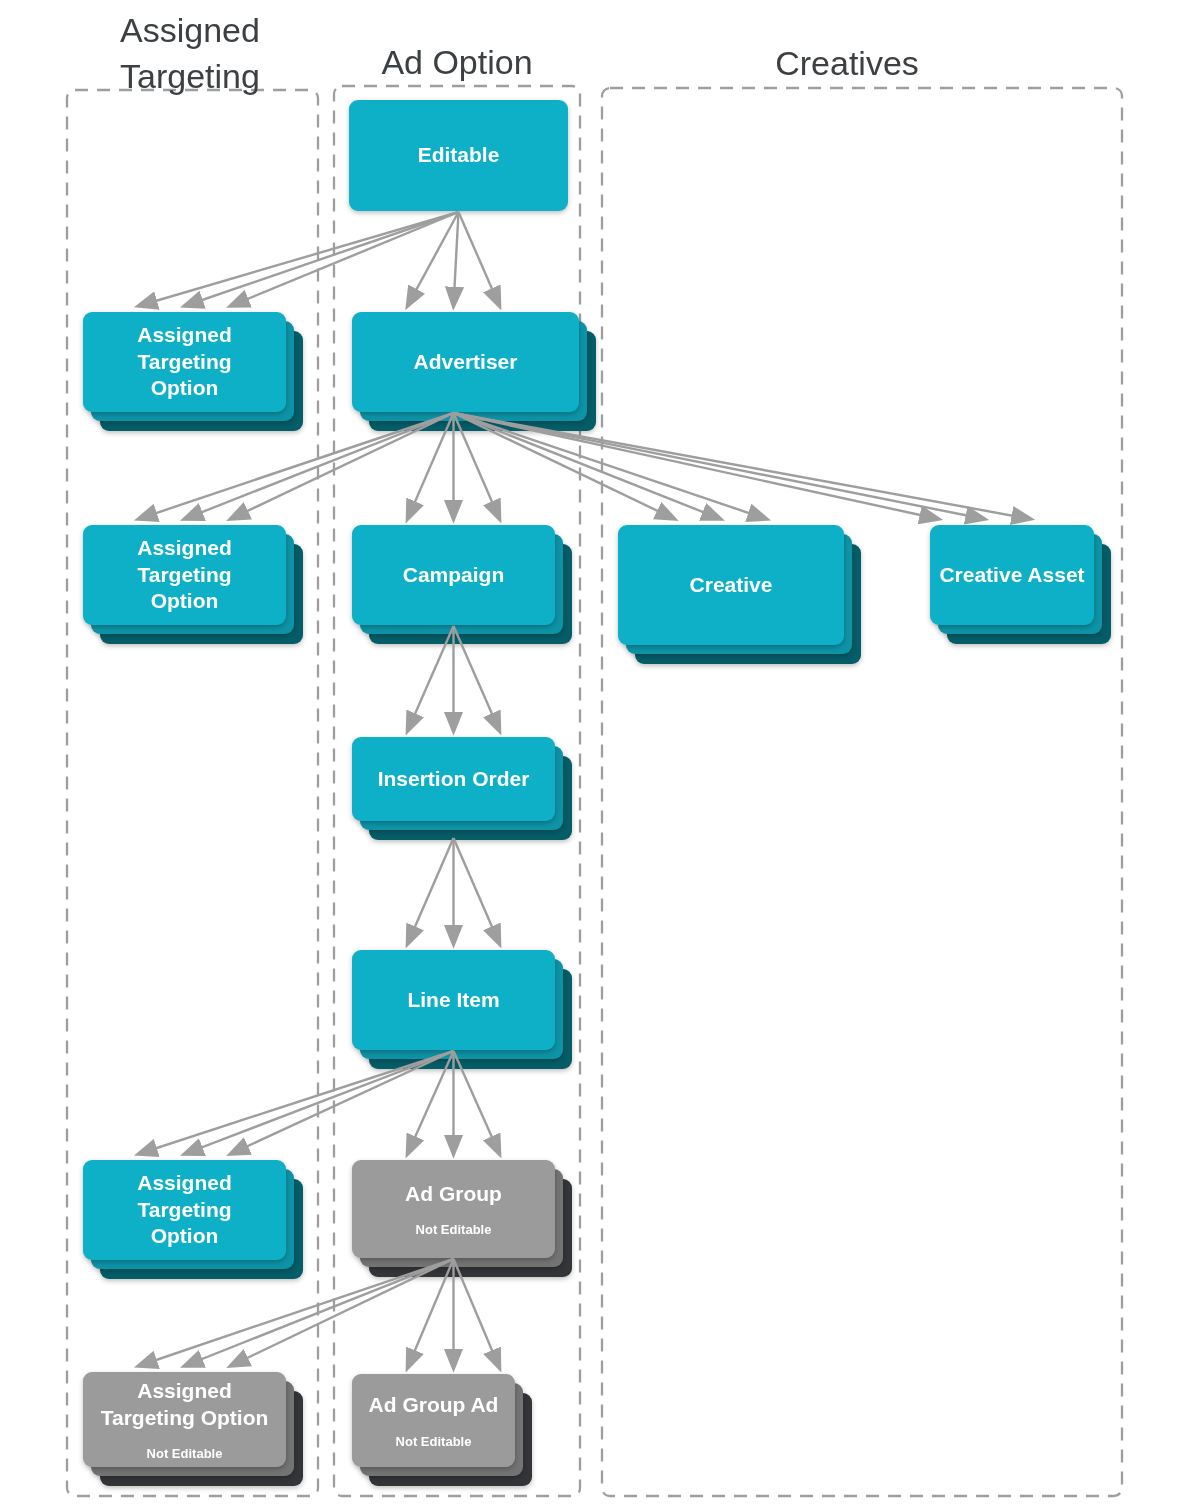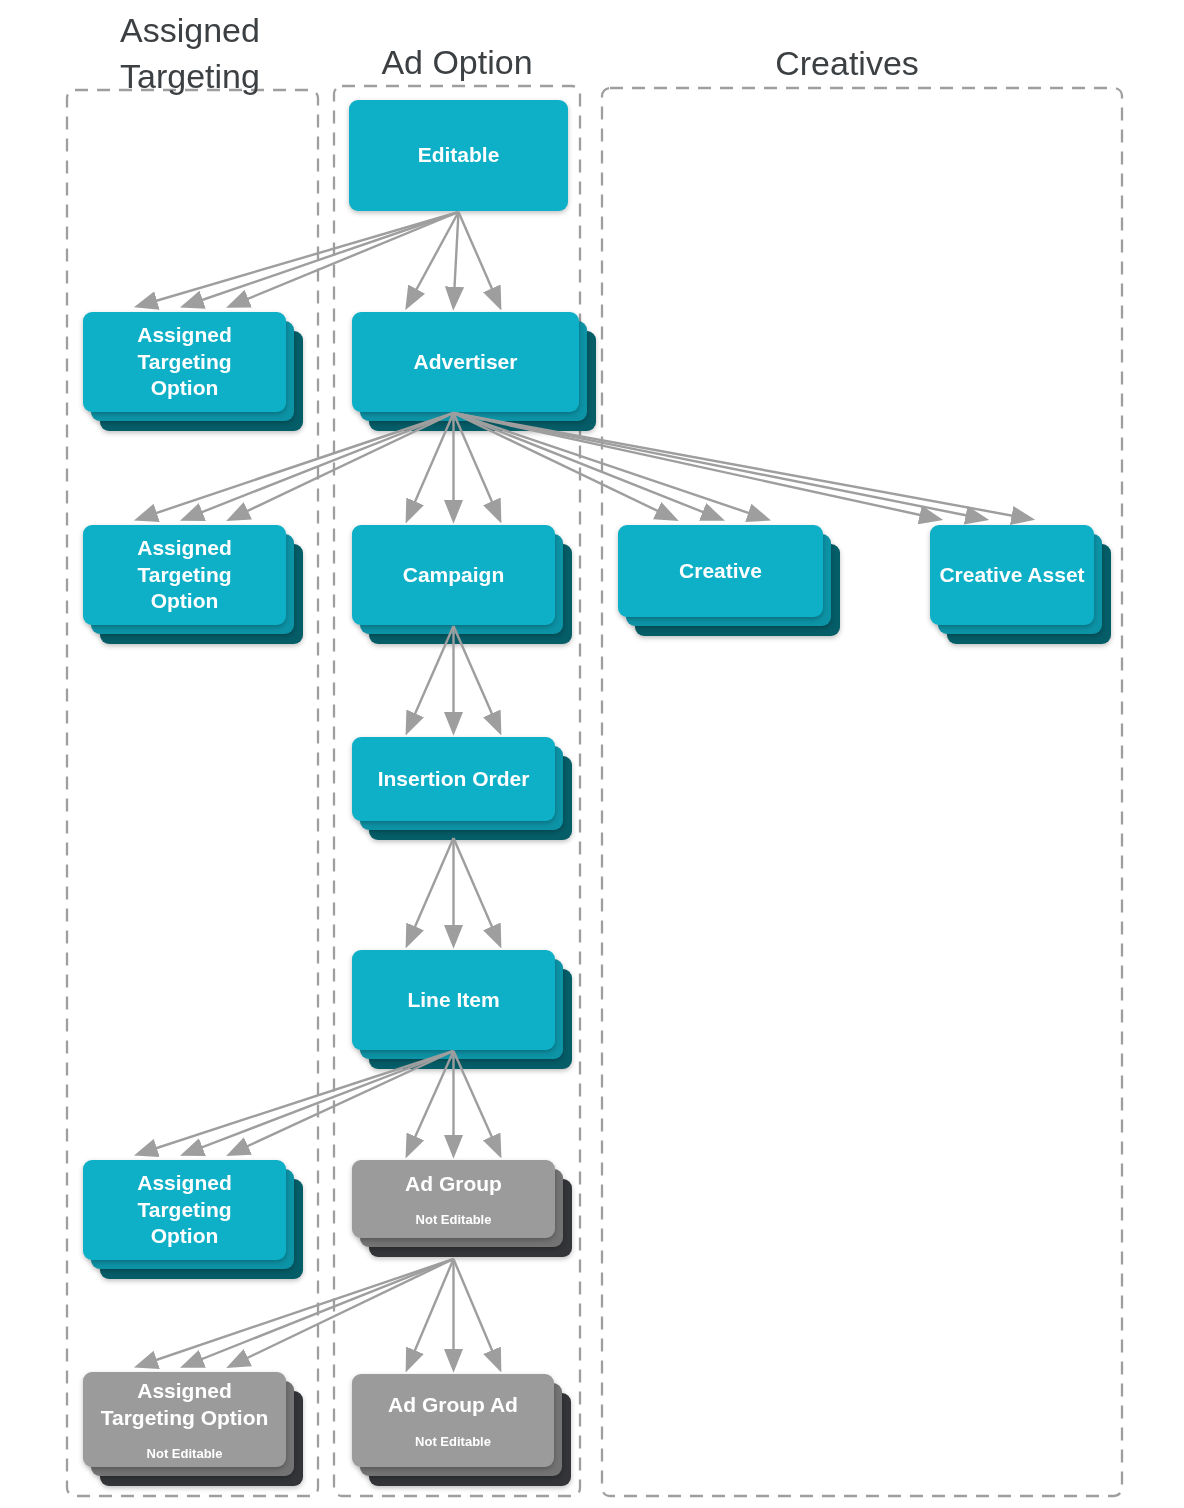--- a/index.html
+++ b/index.html
@@ -80,21 +80,21 @@
           <div class="label">Assigned Targeting Option</div>
         </div>
       </div>
       <div class="node editable" style="left: 352px; top: 525px; width: 203px; height: 100px; text-decoration: underline;">
         <div class="layer back"></div>
         <div class="layer mid"></div>
         <div class="layer front">
           <div class="label">Campaign</div>
         </div>
       </div>
-      <div class="node editable" style="left: 618px; top: 525px; width: 205px; height: 92px;">
+      <div class="node editable" style="left: 618px; top: 525px; width: 205px; height: 120px; padding-left: 21px;">
         <div class="layer back"></div>
         <div class="layer mid"></div>
         <div class="layer front">
           <div class="label">Creative</div>
         </div>
       </div>
       <div class="node editable" style="left: 930px; top: 525px; width: 164px; height: 100px;">
         <div class="layer back"></div>
         <div class="layer mid"></div>
         <div class="layer front">
@@ -115,37 +115,37 @@
           <div class="label">Line Item</div>
         </div>
       </div>
       <div class="node editable narrow" style="left: 83px; top: 1160px; width: 203px; height: 100px;">
         <div class="layer back"></div>
         <div class="layer mid"></div>
         <div class="layer front">
           <div class="label">Assigned Targeting Option</div>
         </div>
       </div>
-      <div class="node readonly" style="left: 352px; top: 1160px; width: 203px; height: 78px;">
+      <div class="node readonly" style="left: 352px; top: 1160px; width: 203px; height: 98px;">
         <div class="layer back"></div>
         <div class="layer mid"></div>
         <div class="layer front">
           <div class="label">Ad Group</div>
           <div class="sublabel">Not Editable</div>
         </div>
       </div>
       <div class="node readonly medium" style="left: 83px; top: 1372px; width: 203px; height: 95px;">
         <div class="layer back"></div>
         <div class="layer mid"></div>
         <div class="layer front">
           <div class="label">Assigned Targeting Option</div>
           <div class="sublabel">Not Editable</div>
         </div>
       </div>
-      <div class="node readonly" style="left: 352px; top: 1374px; width: 202px; height: 93px;">
+      <div class="node readonly" style="left: 352px; top: 1374px; width: 163px; height: 93px;">
         <div class="layer back"></div>
         <div class="layer mid"></div>
         <div class="layer front">
           <div class="label">Ad Group Ad</div>
           <div class="sublabel">Not Editable</div>
         </div>
       </div>
     </div>
 
   <svg id="edges-svg" class="overlay" width="1184" height="1508">

